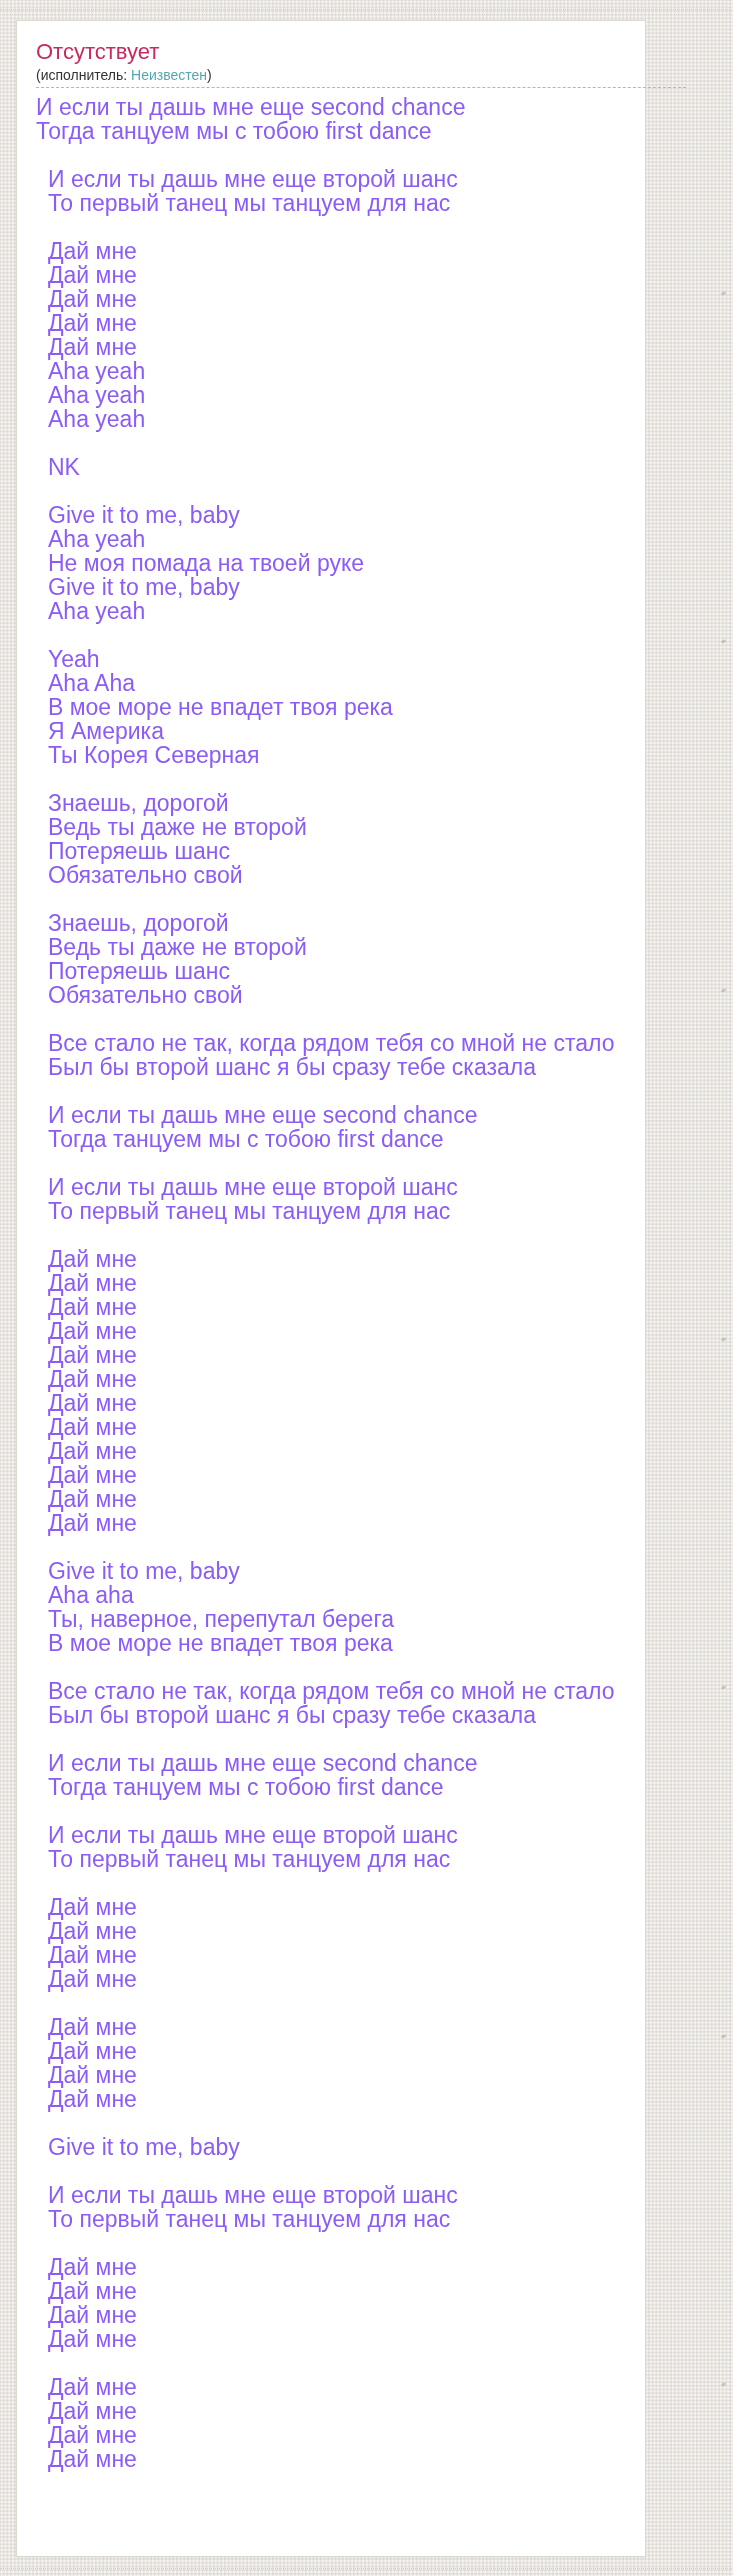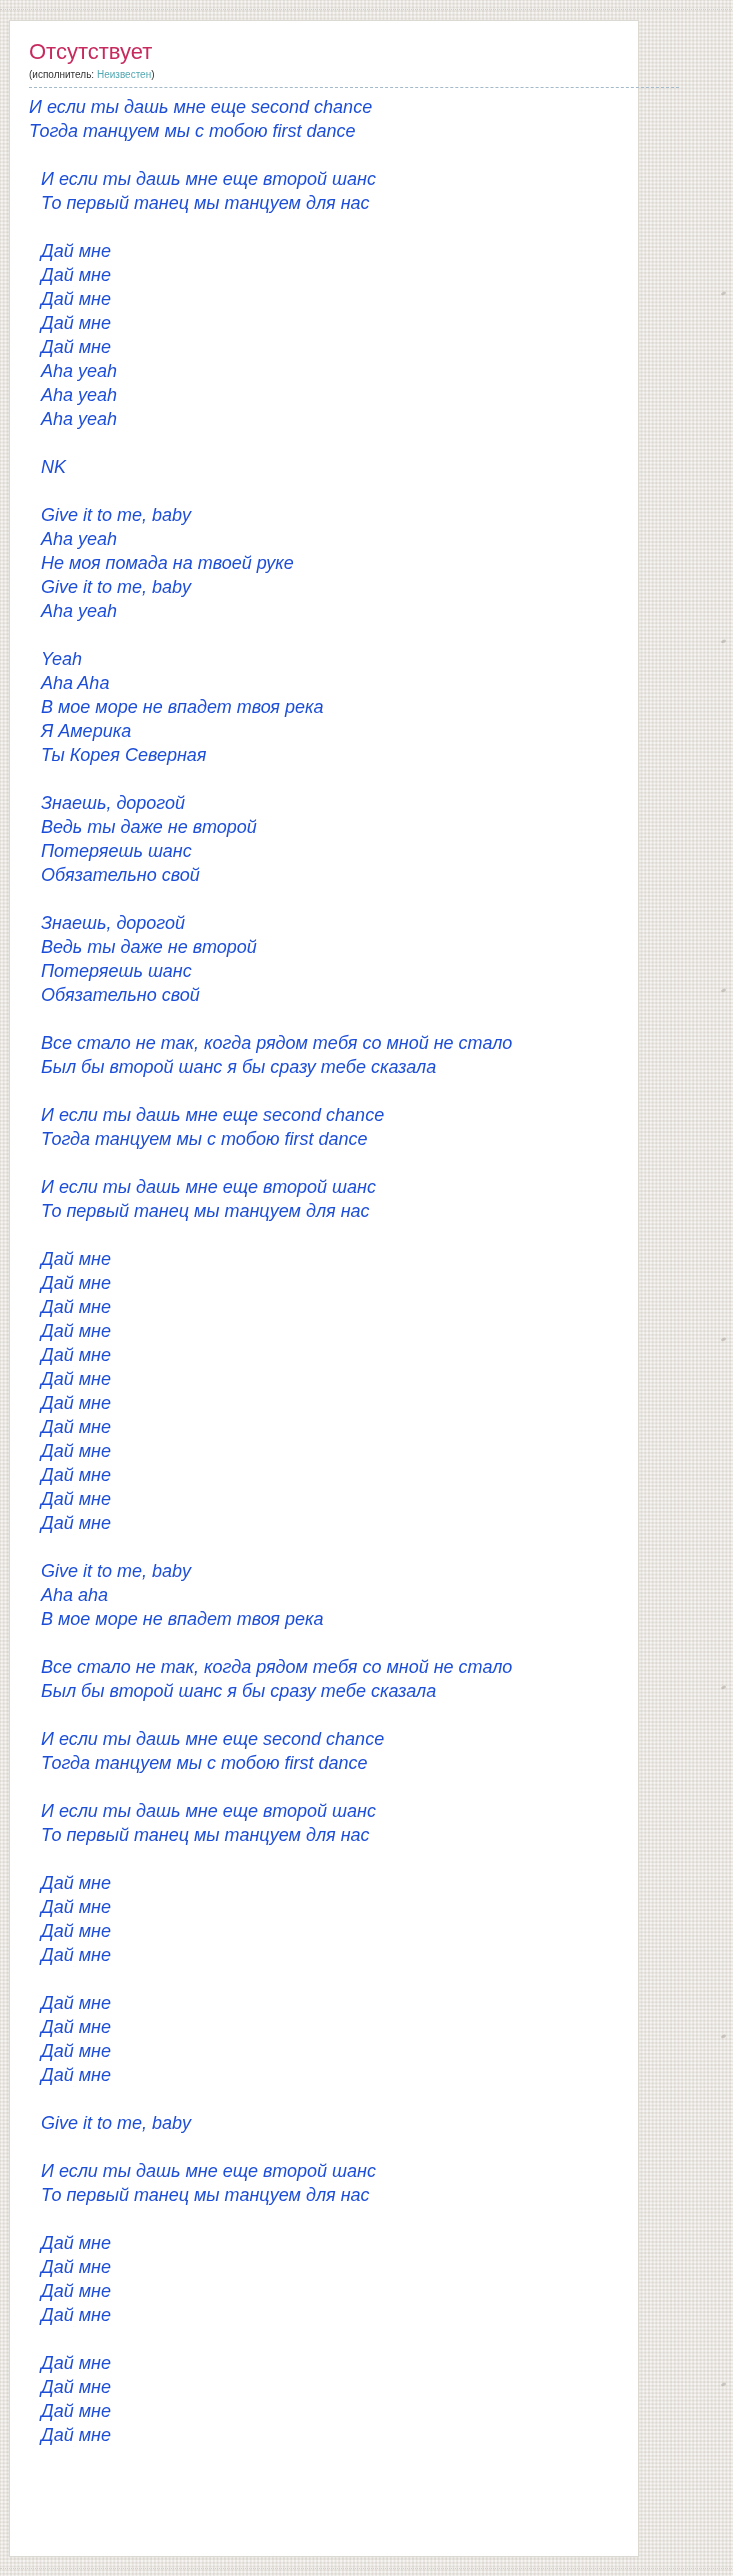--- a/index.html
+++ b/index.html
@@ -32,21 +32,21 @@
     position: absolute;
     width: 4.6px;
     height: 2.8px;
     background: #aaa49a;
     border-radius: 50%;
     opacity: 0.55;
     transform: rotate(-25deg);
   }
   .card {
     position: absolute;
-    left: 9px;
+    left: 16px;
     top: 20px;
     width: 630px;
     height: 2537px;
     box-sizing: border-box;
     background: #ffffff;
     border: 0.9px solid #dcd8d2;
     box-shadow: 0 0.9px 2.8px rgba(0,0,0,0.07);
   }
   .song-title {
     position: absolute;
@@ -56,21 +56,21 @@
     font-size: 22px;
     line-height: 26px;
     font-weight: normal;
     color: #c72b5e;
     white-space: nowrap;
   }
   .artist-line {
     position: absolute;
     left: 19px;
     top: 45px;
-    font-size: 10px;
+    font-size: 14px;
     line-height: 18.3px;
     color: #333333;
     white-space: nowrap;
     text-align: center;
   }
   .artist-link {
     color: #52a8b2;
     text-decoration: none;
     cursor: pointer;
   }
@@ -80,24 +80,23 @@
     top: 66px;
     width: 650px;
     height: 0;
     border-bottom: 0.9px dashed #a2bac9;
   }
   .lyrics {
     position: absolute;
     left: 19px;
     top: 74px;
     width: 655px;
-    font-size: 18px;
+    font-size: 23px;
     line-height: 24px;
-    color: #1d4ed8;
-    font-style: italic;
+    color: #8b5cf6;
   }
   .stanza { margin: 0; }
   .stanza + .stanza { margin-top: 24px; margin-left: 12px; }
   .line { white-space: nowrap; }
 </style>
 </head>
 <body>
 
 <div class="seam seam-top"></div>
 
@@ -175,20 +174,21 @@
         <div class="line">Дай мне</div>
         <div class="line">Дай мне</div>
         <div class="line">Дай мне</div>
         <div class="line">Дай мне</div>
         <div class="line">Дай мне</div>
         <div class="line">Дай мне</div>
       </div>
       <div class="stanza">
         <div class="line">Give it to me, baby</div>
         <div class="line">Aha aha</div>
+        <div class="line">Ты, наверное, перепутал берега</div>
         <div class="line">В мое море не впадет твоя река</div>
       </div>
       <div class="stanza">
         <div class="line">Все стало не так, когда рядом тебя со мной не стало</div>
         <div class="line">Был бы второй шанс я бы сразу тебе сказала</div>
       </div>
       <div class="stanza">
         <div class="line">И если ты дашь мне еще second chance</div>
         <div class="line">Тогда танцуем мы с тобою first dance</div>
       </div>

